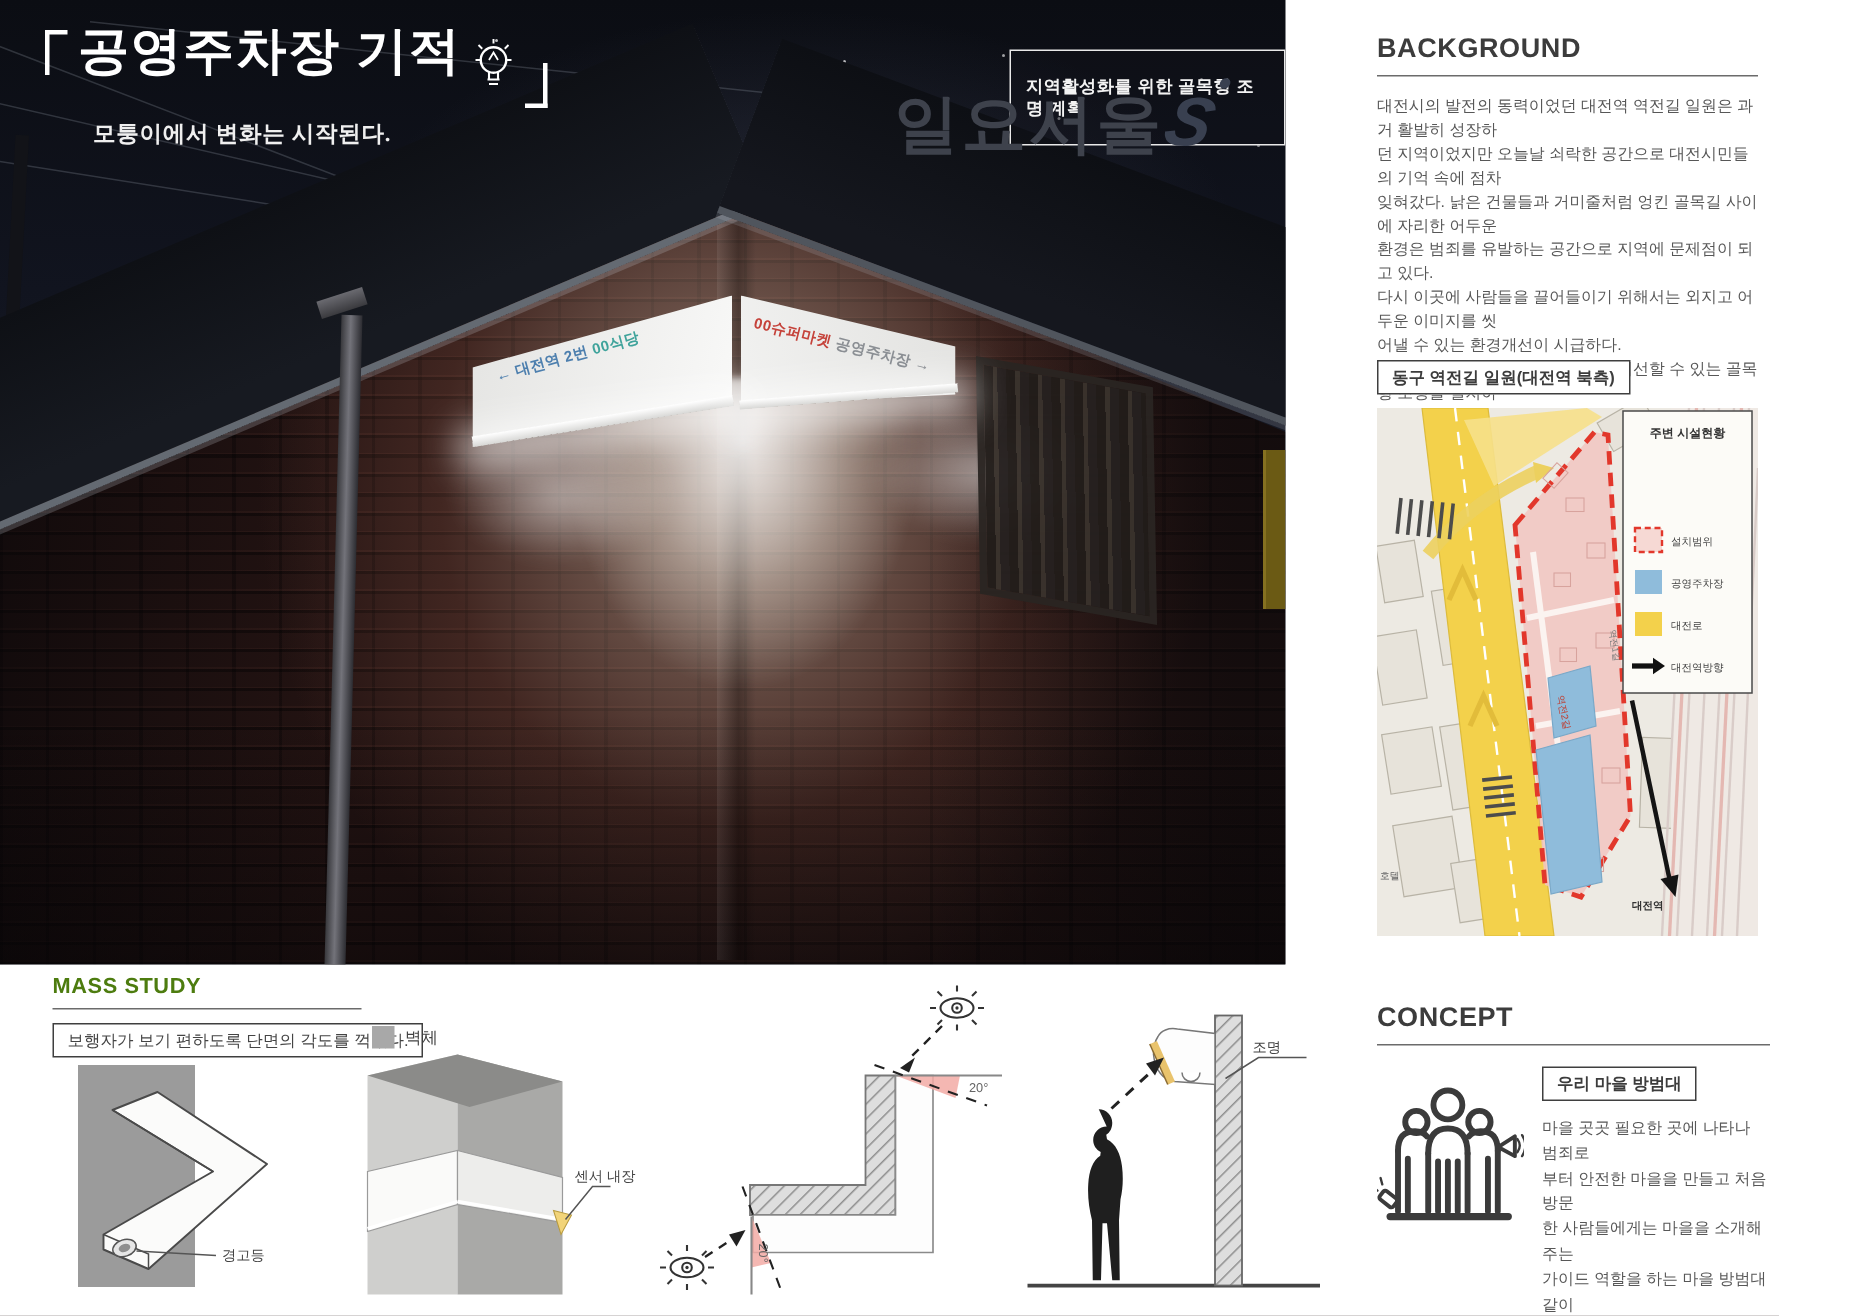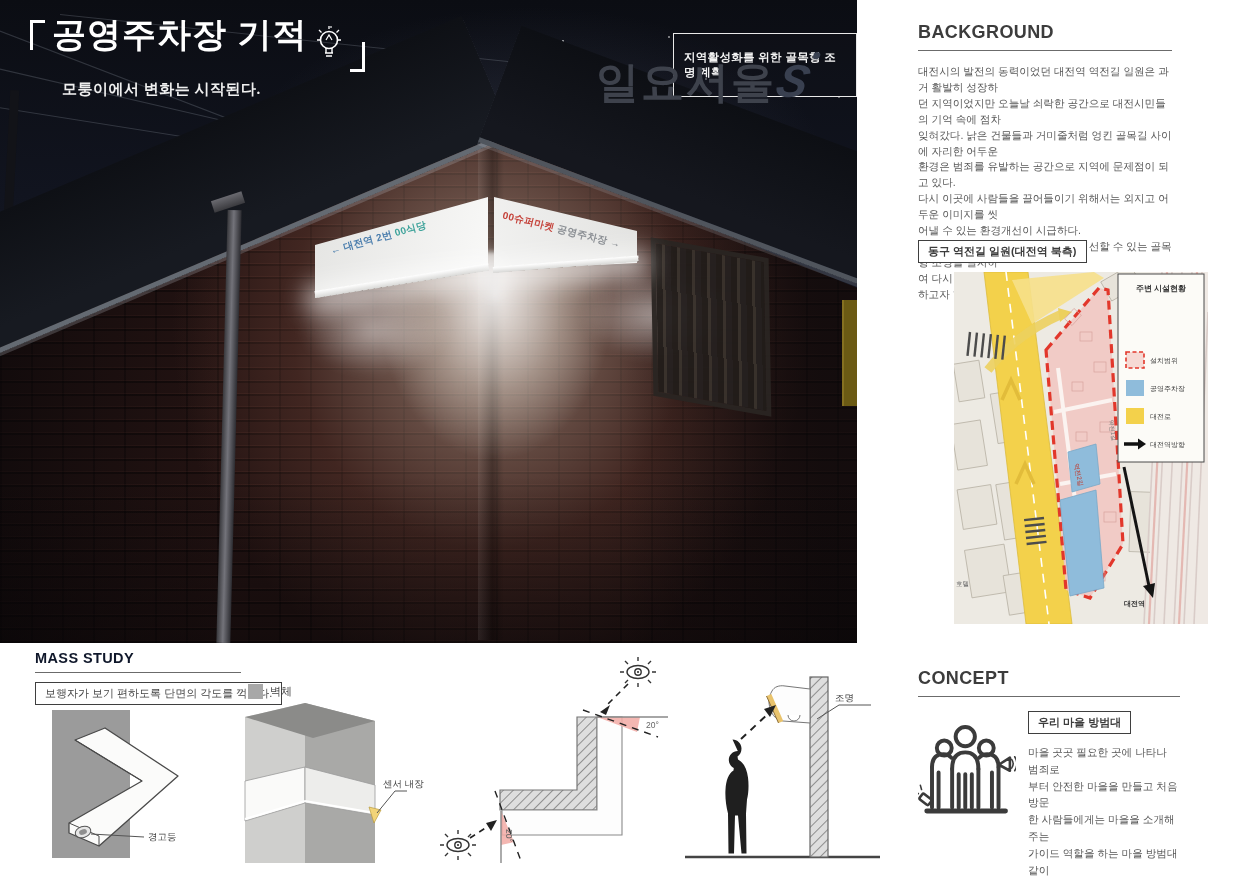--- a/index.html
+++ b/index.html
@@ -101,29 +101,29 @@
   
   .section{position:absolute;width:254px;}
   .section h2{margin:0;font-size:18px;font-weight:bold;color:#3c3c3c;letter-spacing:.4px;
         border-bottom:1px solid #6b6b6b;padding-bottom:7px;}
   .sec-bg{left:918px;top:22px;}
   .body-text{margin:13px 0 0 0;font-size:10.6px;line-height:15.9px;color:#575757;white-space:pre-line;}
   .sec-site{left:918px;top:228px;}
   .tag-box{display:inline-block;border:1px solid #3f3f3f;background:#fff;color:#3c3c3c;
         font-size:11px;font-weight:bold;padding:3px 9px;}
   .site-tag{margin-top:12px;}
-  .map-wrap{margin-top:9px;margin-left:36px;}
+  .map-wrap{margin-top:9px;}
   .sec-concept{left:918px;top:668px;width:262px;}
   .concept-row{display:flex;margin-top:14px;}
   .concept-text{margin:10px 0 0 0;font-size:10.6px;line-height:16.8px;color:#575757;white-space:pre-line;}
   .concept-right{margin-left:12px;}
 
   
   .mass{position:absolute;left:35px;top:650px;width:1170px;height:227px;}
-  .mass h2{margin:0;width:206px;font-size:14.5px;font-weight:bold;color:#0f172a;letter-spacing:.4px;
+  .mass h2{margin:0;width:206px;font-size:14.5px;font-weight:bold;color:#4d7c0f;letter-spacing:.4px;
         border-bottom:1px solid #6b6b6b;padding-bottom:6px;}
   .mass-note{position:absolute;left:0;top:32px;font-weight:normal;font-size:11px;color:#444;}
   .wall-legend{position:absolute;left:213px;top:34px;display:flex;align-items:center;font-size:11px;color:#444;}
   .wall-swatch{width:15px;height:15px;background:#a8a8a8;margin-right:7px;}
   .dgm{position:absolute;}
   .d1{left:10px;top:56px;} .d2{left:200px;top:45px;} .d3{left:405px;top:-5px;} .d4{left:640px;top:-5px;}
 </style>
 </head>
 <body>
 

